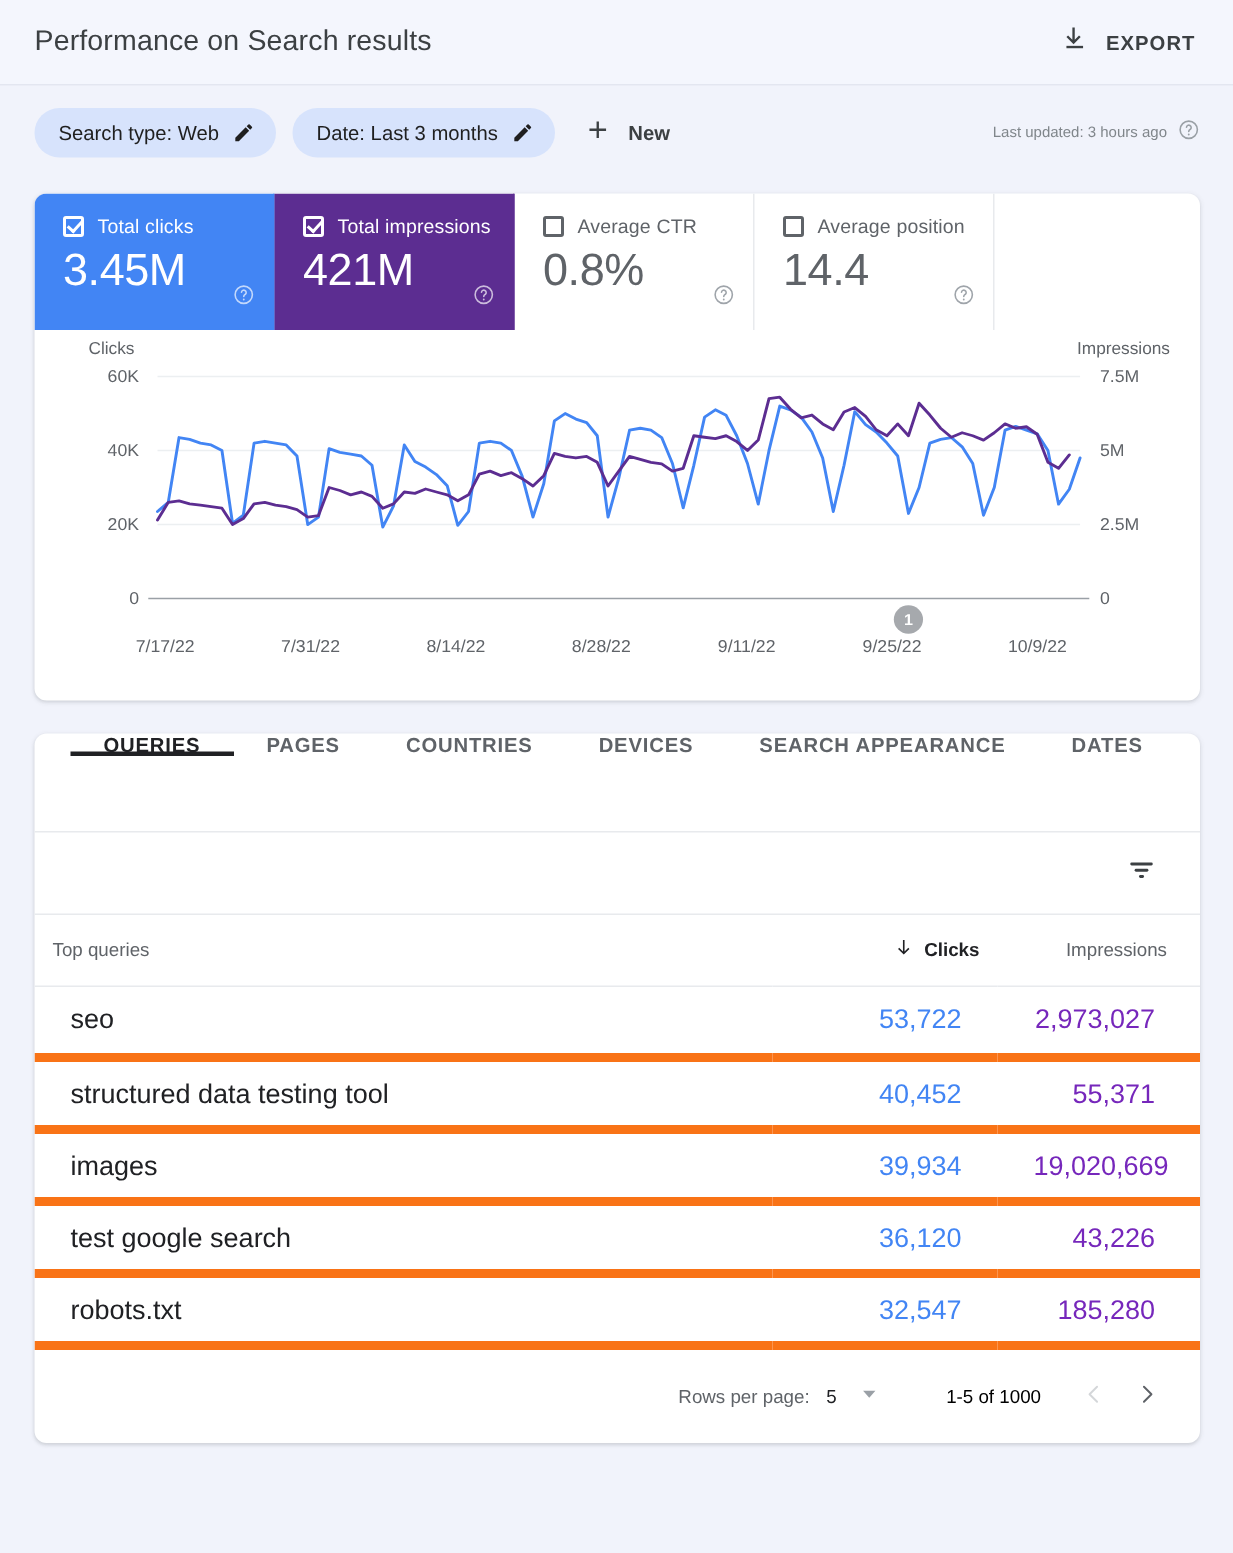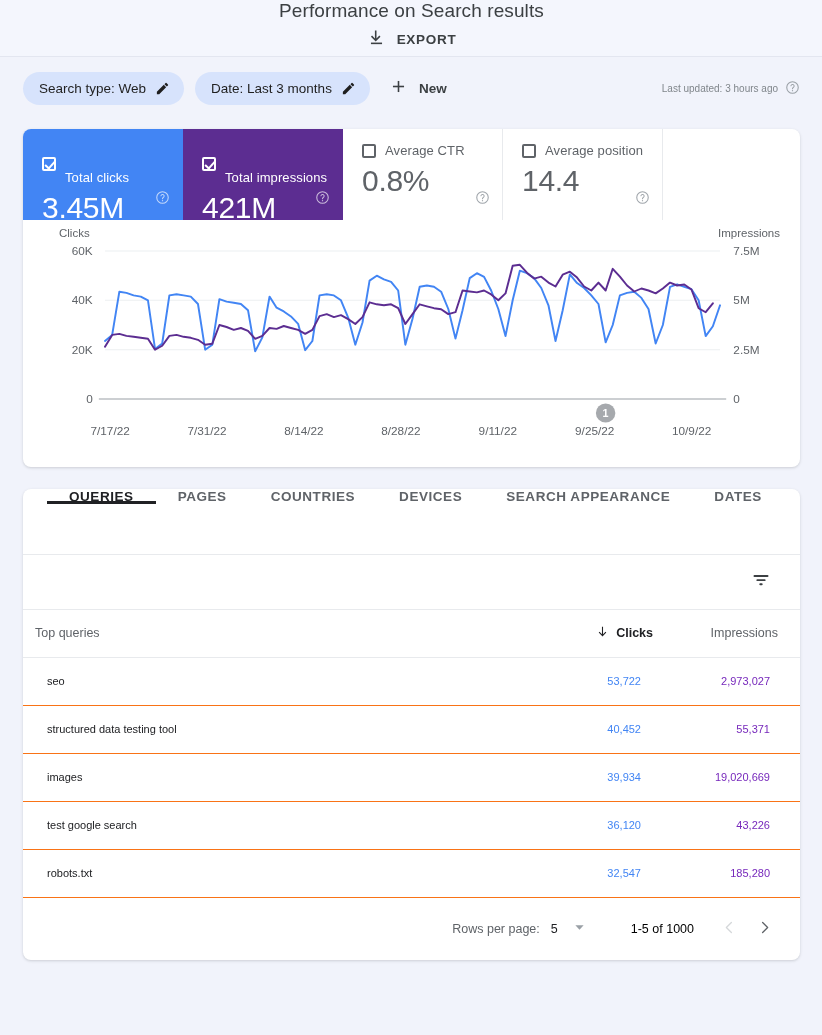--- a/index.html
+++ b/index.html
@@ -11,21 +11,20 @@
     overflow: hidden;
   }
 
   
   .header {
     height: 57px;
     background: #f4f6fd;
     border-bottom: 1px solid #e3e6f0;
     display: flex; align-items: center;
     padding: 0 22px 0 23px;
-    flex-direction: column;
   }
   .page-title {
     font-size: 19px; color: #3c4043; font-weight: 400; letter-spacing: .1px;
   }
   .header-spacer { flex: 1; }
   .export-btn {
     display: flex; align-items: center; gap: 11px;
     color: #3c4043; cursor: pointer; padding: 5px 3px;
   }
   .export-label {
@@ -81,21 +80,21 @@
     width: 14px; height: 14px; border-radius: 2px; flex: none;
     border: 2px solid #5f6368; background: transparent; position: relative;
   }
   .metric.clicks .cbox, .metric.impr .cbox { border-color: #fff; }
   .cbox.checked::after {
     content: ""; position: absolute; left: 3px; top: -.5px;
     width: 4px; height: 8px; border: solid #fff;
     border-width: 0 2px 2px 0; transform: rotate(42deg);
   }
   .metric-name { font-size: 13px; color: #5f6368; letter-spacing: .1px; }
-  .metric.clicks .metric-name, .metric.impr .metric-name { color: #fff; margin-top: 27px; }
+  .metric.clicks .metric-name, .metric.impr .metric-name { color: #fff; }
   .metric-value {
     font-size: 30px; font-weight: 400; color: #5f6368;
     margin-top: 6px; letter-spacing: -.3px;
   }
   .metric.clicks .metric-value, .metric.impr .metric-value { color: #fff; }
   .help-ic {
     position: absolute; right: 12px; bottom: 11px;
     color: #9aa0a6; opacity: .95;
   }
   .metric.clicks .help-ic, .metric.impr .help-ic { color: rgba(255,255,255,.72); }
@@ -151,22 +150,22 @@
     height: 47px; font-size: 12.5px; font-weight: 400; color: #5f6368;
     padding: 0 12px; border-bottom: 1px solid #e8eaed; vertical-align: middle;
   }
   th.num, td.num { text-align: right; }
   th.col-clicks { width: 150px; color: #202124; font-weight: 600; }
   th.col-impr { width: 135px; padding-right: 22px; }
   .sort-wrap {
     display: inline-flex; align-items: center; gap: 7px; cursor: pointer;
   }
   tbody td {
-    height: 48px; font-size: 11px; padding: 0 24px;
-    border-bottom: 1px solid #f97316; color: #202124; vertical-align: middle;
+    height: 48px; font-size: 18px; padding: 0 24px;
+    border-bottom: 6px solid #f97316; color: #202124; vertical-align: middle;
   }
   tbody td.num.clicks { color: #4285f4; }
   tbody td.num.impr   { color: #7627bb; padding-right: 30px; }
 
   .pager {
     height: 62px; display: flex; align-items: center; justify-content: flex-end;
     gap: 0; padding: 0 18px 0 24px;
     font-size: 12.5px; color: #5f6368;
   }
   .pager-lbl { margin-right: 11px; }

